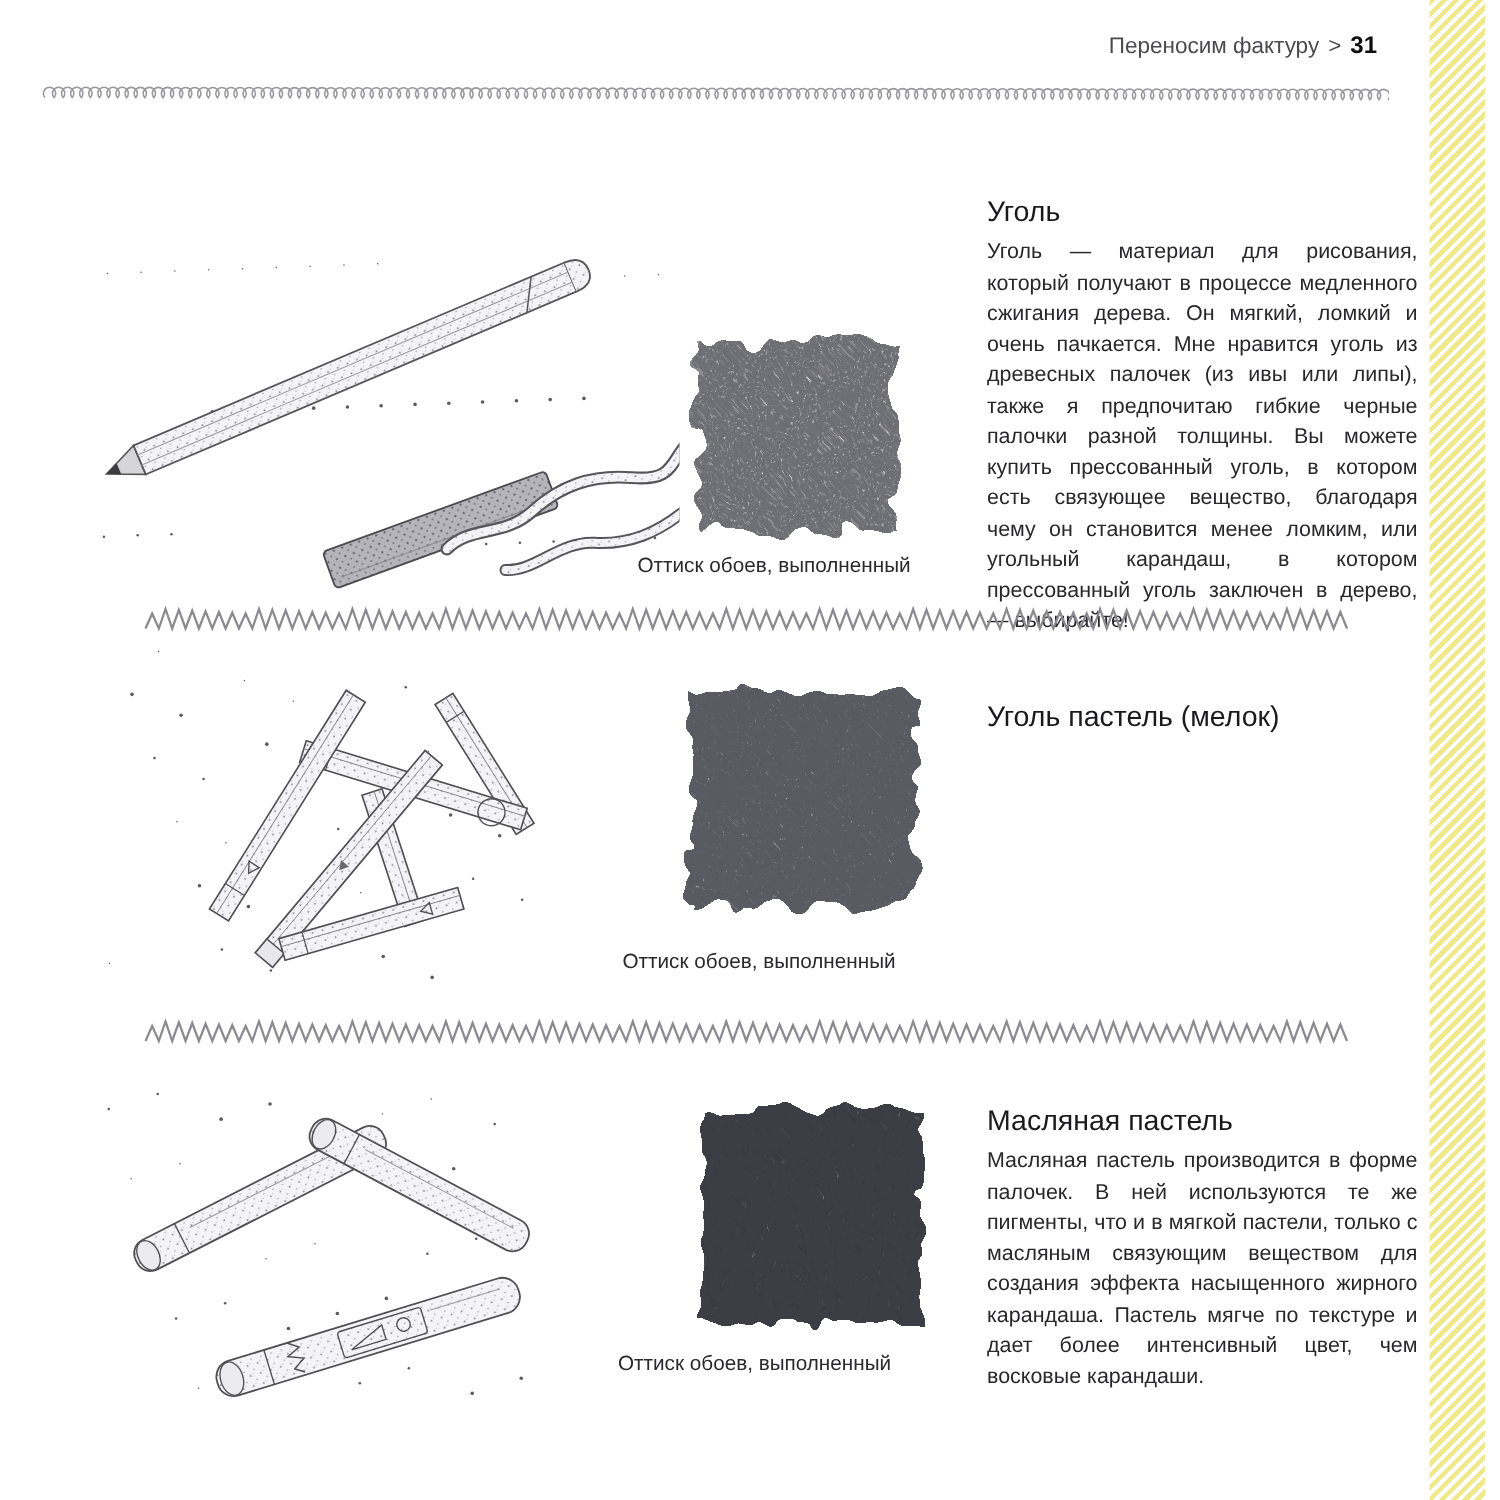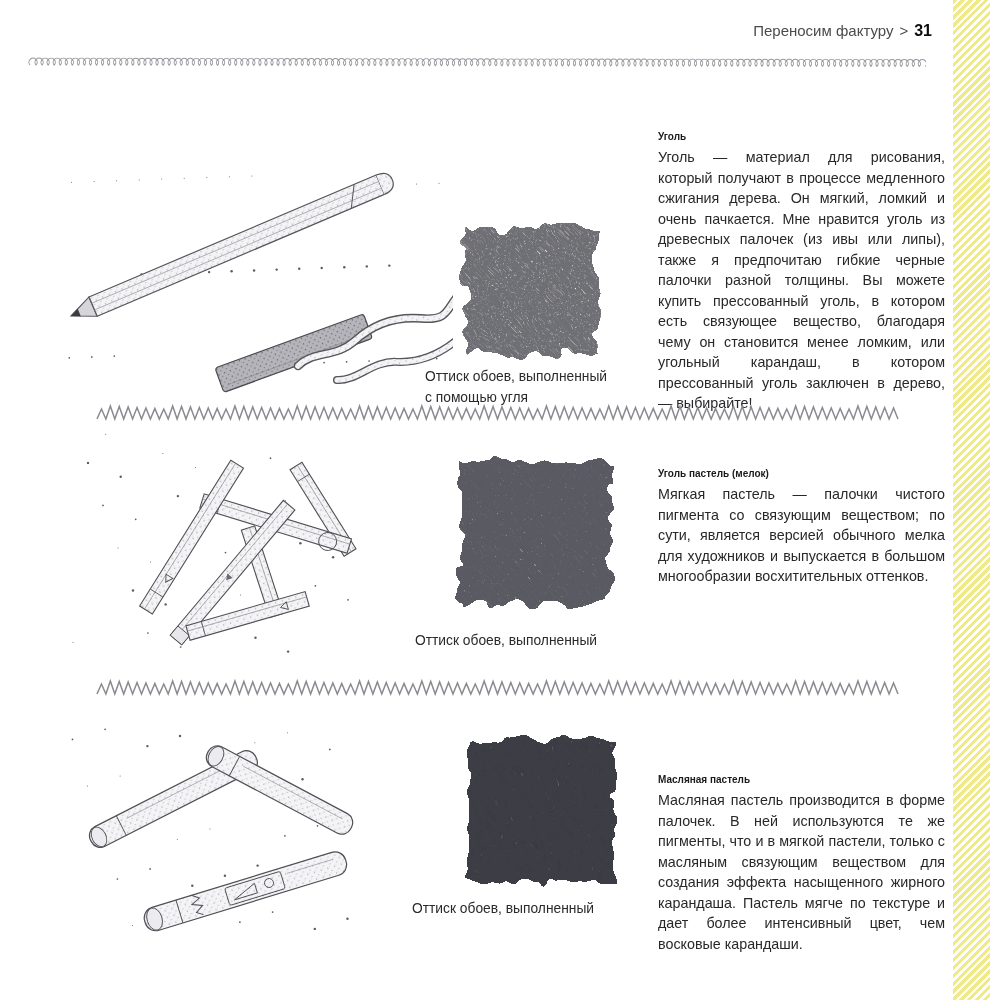--- a/index.html
+++ b/index.html
@@ -9,21 +9,21 @@
   }
   html,body{margin:0;padding:0;background:#fff;}
   body{font-family:"Liberation Sans","DejaVu Sans",sans-serif;}
   #page{position:relative;width:1000px;height:1000px;background:var(--paper);overflow:hidden;}
 
   
   .stripe-band{position:absolute;left:953px;top:0;width:37px;height:1000px;
     background:repeating-linear-gradient(135deg,var(--stripe-yellow) 0 3px,#ffffff 3px 5.6px);}
 
   
-  .header{position:absolute;top:22px;right:68px;font-size:15px;color:#4b4b4e;white-space:nowrap;}
+  .header{position:absolute;top:22px;right:82px;font-size:15px;color:#4b4b4e;white-space:nowrap;}
   .header .sep{margin:0 6px;color:#4b4b4e;}
   .header .pg{font-weight:bold;color:#0d0d0f;font-size:16px;}
 
   .coil{position:absolute;left:26px;top:52px;}
   .zig{position:absolute;left:95px;}
   .zig1{top:404px;} .zig2{top:679px;}
 
   .illus{position:absolute;}
   .illus1{left:55px;top:116px;}
   .illus2{left:70px;top:433px;}
@@ -36,22 +36,22 @@
   .sw1 rect.base{fill:var(--swatch-charcoal);}
   .sw2 rect.base{fill:var(--swatch-soft-pastel);}
   .sw3 rect.base{fill:var(--swatch-oil-pastel);}
 
   .caption{position:absolute;text-align:left;font-size:13.8px;line-height:1.5;color:var(--caption-color);}
   .cap1{left:425px;top:367px;width:240px;}
   .cap2{left:415px;top:631px;width:260px;}
   .cap3{left:412px;top:899px;width:266px;}
 
   .textcol{position:absolute;left:658px;width:287px;color:var(--body-color);}
-  .tc1{top:131px;} .tc2{top:468px;} .tc3{top:737px;margin-top:37px;}
-  .textcol h3{margin:0 0 5px 0;font-size:10px;font-weight:bold;color:var(--heading-color);}
+  .tc1{top:131px;} .tc2{top:468px;} .tc3{top:737px;}
+  .textcol h3{margin:0 0 5px 0;font-size:19px;font-weight:normal;color:var(--heading-color);}
   .textcol p{margin:0;font-size:14.3px;line-height:20.5px;text-align:justify;}
 </style>
 </head>
 <body>
 
 <svg width="0" height="0" style="position:absolute">
   <defs>
     <pattern id="stipA" width="7" height="7" patternUnits="userSpaceOnUse">
       <rect width="7" height="7" fill="#f4f4f6"></rect>
       <circle cx="1.6" cy="2" r="0.6" fill="#7e7e86"></circle>
@@ -185,21 +185,20 @@
       <path d="M336,-10.5 q13,0 13,10.5 q0,10.5 -13,10.5" fill="url(#stipA)" stroke="#55555a" stroke-width="1.2"></path>
     </g>
   </svg>
 
   <svg class="swatch sw1" width="180" height="158" viewBox="0 0 180 158">
     <rect class="base" x="20" y="12" width="132" height="126" filter="url(#fsw1)"></rect>
   </svg>
 
   <div class="caption cap1">
     <span style="display:block">Оттиск обоев, выполненный</span>
-    <span style="display:block">с помощью угля</span>
   </div>
 
   <div class="textcol tc1">
     <h3>Уголь</h3>
     <p>Уголь — материал для рисования, который получают в процессе медленного сжигания дерева. Он мягкий, ломкий и очень пачкается. Мне нравится уголь из древесных палочек (из ивы или липы), также я предпочитаю гибкие черные палочки разной толщины. Вы можете купить прессованный уголь, в котором есть связующее вещество, благодаря чему он становится менее ломким, или угольный карандаш, в котором прессованный уголь заключен в дерево, — выбирайте!</p>
   </div>
 
   <svg class="zig zig1" width="812" height="20" viewBox="0 0 812 20">
     <path class="zigzagPath" fill="none" stroke="#8a8a90" stroke-width="1.5" d="M2 15 l4.45 -10.0 l4.45 10.0 l4.45 -13.0 l4.45 13.0 l4.45 -12.5 l4.45 12.5 l4.45 -12.0 l4.45 12.0 l4.45 -11.5 l4.45 11.5 l4.45 -11.0 l4.45 11.0 l4.45 -10.5 l4.45 10.5 l4.45 -10.0 l4.45 10.0 l4.45 -13.0 l4.45 13.0 l4.45 -12.5 l4.45 12.5 l4.45 -12.0 l4.45 12.0 l4.45 -11.5 l4.45 11.5 l4.45 -11.0 l4.45 11.0 l4.45 -10.5 l4.45 10.5 l4.45 -10.0 l4.45 10.0 l4.45 -13.0 l4.45 13.0 l4.45 -12.5 l4.45 12.5 l4.45 -12.0 l4.45 12.0 l4.45 -11.5 l4.45 11.5 l4.45 -11.0 l4.45 11.0 l4.45 -10.5 l4.45 10.5 l4.45 -10.0 l4.45 10.0 l4.45 -13.0 l4.45 13.0 l4.45 -12.5 l4.45 12.5 l4.45 -12.0 l4.45 12.0 l4.45 -11.5 l4.45 11.5 l4.45 -11.0 l4.45 11.0 l4.45 -10.5 l4.45 10.5 l4.45 -10.0 l4.45 10.0 l4.45 -13.0 l4.45 13.0 l4.45 -12.5 l4.45 12.5 l4.45 -12.0 l4.45 12.0 l4.45 -11.5 l4.45 11.5 l4.45 -11.0 l4.45 11.0 l4.45 -10.5 l4.45 10.5 l4.45 -10.0 l4.45 10.0 l4.45 -13.0 l4.45 13.0 l4.45 -12.5 l4.45 12.5 l4.45 -12.0 l4.45 12.0 l4.45 -11.5 l4.45 11.5 l4.45 -11.0 l4.45 11.0 l4.45 -10.5 l4.45 10.5 l4.45 -10.0 l4.45 10.0 l4.45 -13.0 l4.45 13.0 l4.45 -12.5 l4.45 12.5 l4.45 -12.0 l4.45 12.0 l4.45 -11.5 l4.45 11.5 l4.45 -11.0 l4.45 11.0 l4.45 -10.5 l4.45 10.5 l4.45 -10.0 l4.45 10.0 l4.45 -13.0 l4.45 13.0 l4.45 -12.5 l4.45 12.5 l4.45 -12.0 l4.45 12.0 l4.45 -11.5 l4.45 11.5 l4.45 -11.0 l4.45 11.0 l4.45 -10.5 l4.45 10.5 l4.45 -10.0 l4.45 10.0 l4.45 -13.0 l4.45 13.0 l4.45 -12.5 l4.45 12.5 l4.45 -12.0 l4.45 12.0 l4.45 -11.5 l4.45 11.5 l4.45 -11.0 l4.45 11.0 l4.45 -10.5 l4.45 10.5 l4.45 -10.0 l4.45 10.0 l4.45 -13.0 l4.45 13.0 l4.45 -12.5 l4.45 12.5 l4.45 -12.0 l4.45 12.0 l4.45 -11.5 l4.45 11.5 l4.45 -11.0 l4.45 11.0 l4.45 -10.5 l4.45 10.5 l4.45 -10.0 l4.45 10.0 l4.45 -13.0 l4.45 13.0 l4.45 -12.5 l4.45 12.5 l4.45 -12.0 l4.45 12.0 l4.45 -11.5 l4.45 11.5 l4.45 -11.0 l4.45 11.0 l4.45 -10.5 l4.45 10.5 l4.45 -10.0 l4.45 10.0 l4.45 -13.0 l4.45 13.0 l4.45 -12.5 l4.45 12.5 l4.45 -12.0 l4.45 12.0 l4.45 -11.5 l4.45 11.5 l4.45 -11.0 l4.45 11.0 l4.45 -10.5 l4.45 10.5 l4.45 -10.0 l4.45 10.0 l4.45 -13.0 l4.45 13.0 l4.45 -12.5 l4.45 12.5 l4.45 -12.0 l4.45 12.0 l4.45 -11.5 l4.45 11.5 l4.45 -11.0 l4.45 11.0"></path>
   </svg>
@@ -276,21 +275,20 @@
   <svg class="swatch sw2" width="186" height="170" viewBox="0 0 186 170">
     <rect class="base" x="16" y="12" width="150" height="142" filter="url(#fsw2)"></rect>
   </svg>
 
   <div class="caption cap2">
     <span style="display:block">Оттиск обоев, выполненный</span>
   </div>
 
   <div class="textcol tc2">
     <h3>Уголь пастель (мелок)</h3>
-    <p>Мягкая пастель — палочки чистого пигмента со связующим веществом; по сути, является версией обычного мелка для художников и выпускается в большом многообразии восхитительных оттенков.</p>
   </div>
 
   <svg class="zig zig2" width="812" height="20" viewBox="0 0 812 20">
     <path class="zigzagPath" fill="none" stroke="#8a8a90" stroke-width="1.5" d="M2 15 l4.45 -10.0 l4.45 10.0 l4.45 -13.0 l4.45 13.0 l4.45 -12.5 l4.45 12.5 l4.45 -12.0 l4.45 12.0 l4.45 -11.5 l4.45 11.5 l4.45 -11.0 l4.45 11.0 l4.45 -10.5 l4.45 10.5 l4.45 -10.0 l4.45 10.0 l4.45 -13.0 l4.45 13.0 l4.45 -12.5 l4.45 12.5 l4.45 -12.0 l4.45 12.0 l4.45 -11.5 l4.45 11.5 l4.45 -11.0 l4.45 11.0 l4.45 -10.5 l4.45 10.5 l4.45 -10.0 l4.45 10.0 l4.45 -13.0 l4.45 13.0 l4.45 -12.5 l4.45 12.5 l4.45 -12.0 l4.45 12.0 l4.45 -11.5 l4.45 11.5 l4.45 -11.0 l4.45 11.0 l4.45 -10.5 l4.45 10.5 l4.45 -10.0 l4.45 10.0 l4.45 -13.0 l4.45 13.0 l4.45 -12.5 l4.45 12.5 l4.45 -12.0 l4.45 12.0 l4.45 -11.5 l4.45 11.5 l4.45 -11.0 l4.45 11.0 l4.45 -10.5 l4.45 10.5 l4.45 -10.0 l4.45 10.0 l4.45 -13.0 l4.45 13.0 l4.45 -12.5 l4.45 12.5 l4.45 -12.0 l4.45 12.0 l4.45 -11.5 l4.45 11.5 l4.45 -11.0 l4.45 11.0 l4.45 -10.5 l4.45 10.5 l4.45 -10.0 l4.45 10.0 l4.45 -13.0 l4.45 13.0 l4.45 -12.5 l4.45 12.5 l4.45 -12.0 l4.45 12.0 l4.45 -11.5 l4.45 11.5 l4.45 -11.0 l4.45 11.0 l4.45 -10.5 l4.45 10.5 l4.45 -10.0 l4.45 10.0 l4.45 -13.0 l4.45 13.0 l4.45 -12.5 l4.45 12.5 l4.45 -12.0 l4.45 12.0 l4.45 -11.5 l4.45 11.5 l4.45 -11.0 l4.45 11.0 l4.45 -10.5 l4.45 10.5 l4.45 -10.0 l4.45 10.0 l4.45 -13.0 l4.45 13.0 l4.45 -12.5 l4.45 12.5 l4.45 -12.0 l4.45 12.0 l4.45 -11.5 l4.45 11.5 l4.45 -11.0 l4.45 11.0 l4.45 -10.5 l4.45 10.5 l4.45 -10.0 l4.45 10.0 l4.45 -13.0 l4.45 13.0 l4.45 -12.5 l4.45 12.5 l4.45 -12.0 l4.45 12.0 l4.45 -11.5 l4.45 11.5 l4.45 -11.0 l4.45 11.0 l4.45 -10.5 l4.45 10.5 l4.45 -10.0 l4.45 10.0 l4.45 -13.0 l4.45 13.0 l4.45 -12.5 l4.45 12.5 l4.45 -12.0 l4.45 12.0 l4.45 -11.5 l4.45 11.5 l4.45 -11.0 l4.45 11.0 l4.45 -10.5 l4.45 10.5 l4.45 -10.0 l4.45 10.0 l4.45 -13.0 l4.45 13.0 l4.45 -12.5 l4.45 12.5 l4.45 -12.0 l4.45 12.0 l4.45 -11.5 l4.45 11.5 l4.45 -11.0 l4.45 11.0 l4.45 -10.5 l4.45 10.5 l4.45 -10.0 l4.45 10.0 l4.45 -13.0 l4.45 13.0 l4.45 -12.5 l4.45 12.5 l4.45 -12.0 l4.45 12.0 l4.45 -11.5 l4.45 11.5 l4.45 -11.0 l4.45 11.0 l4.45 -10.5 l4.45 10.5 l4.45 -10.0 l4.45 10.0 l4.45 -13.0 l4.45 13.0 l4.45 -12.5 l4.45 12.5 l4.45 -12.0 l4.45 12.0 l4.45 -11.5 l4.45 11.5 l4.45 -11.0 l4.45 11.0"></path>
   </svg>
 
   <svg class="illus illus3" width="298" height="234" viewBox="0 0 298 234">
     <g class="dots">
         <circle cx="129.3" cy="169.7" r="1.20" fill="#5a5a60"></circle>
         <circle cx="266.8" cy="33.4" r="0.85" fill="#5a5a60"></circle>

